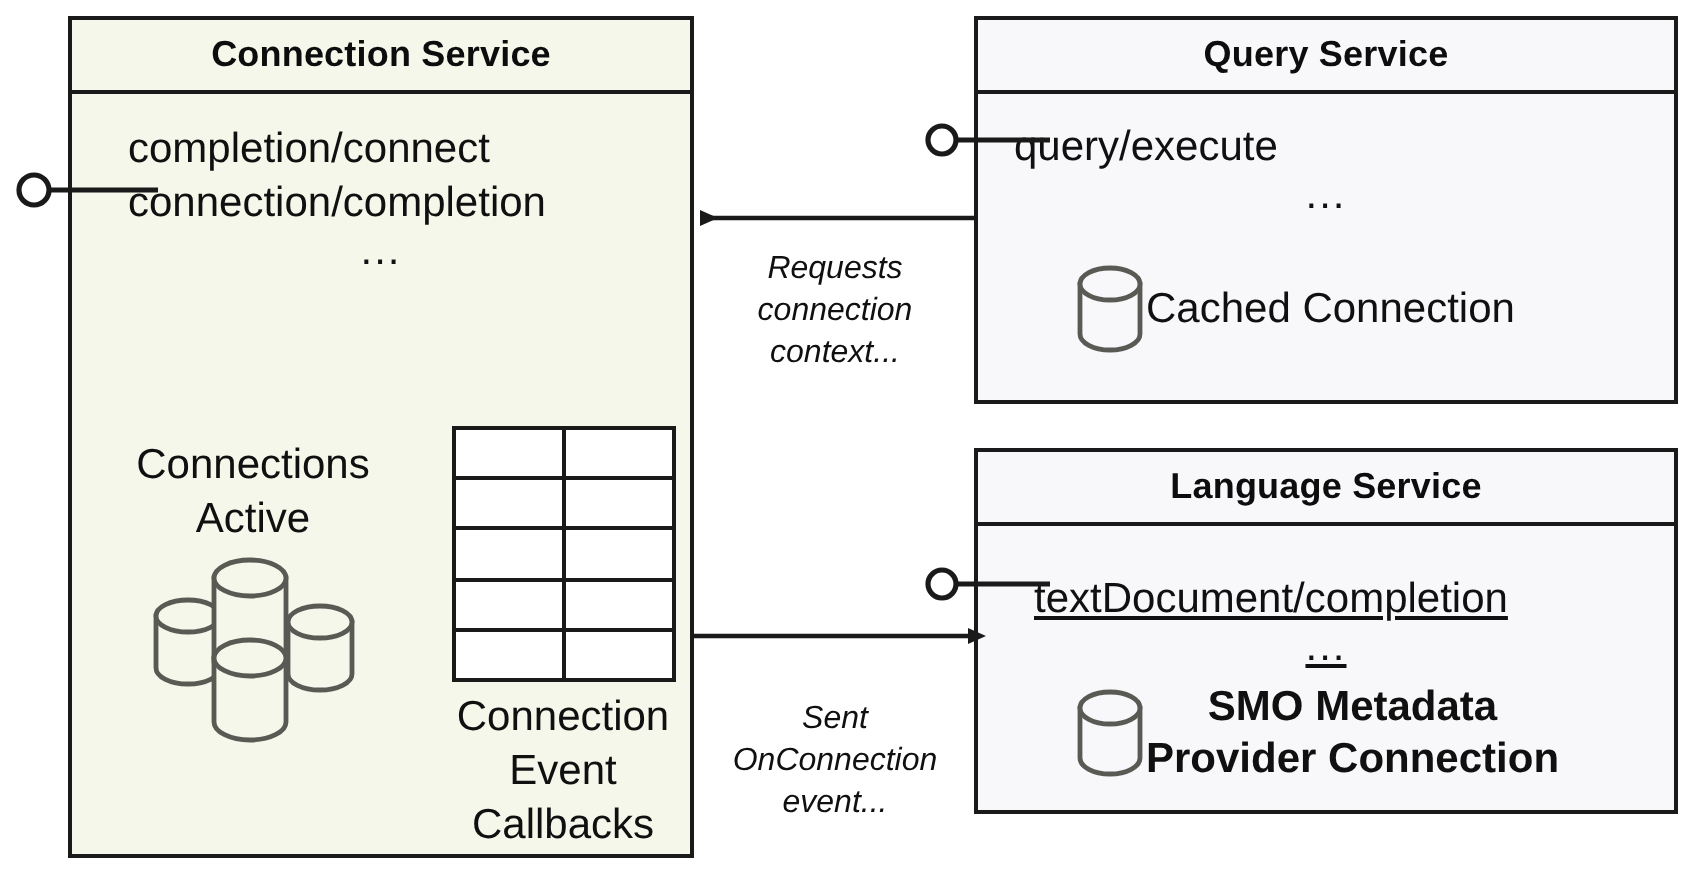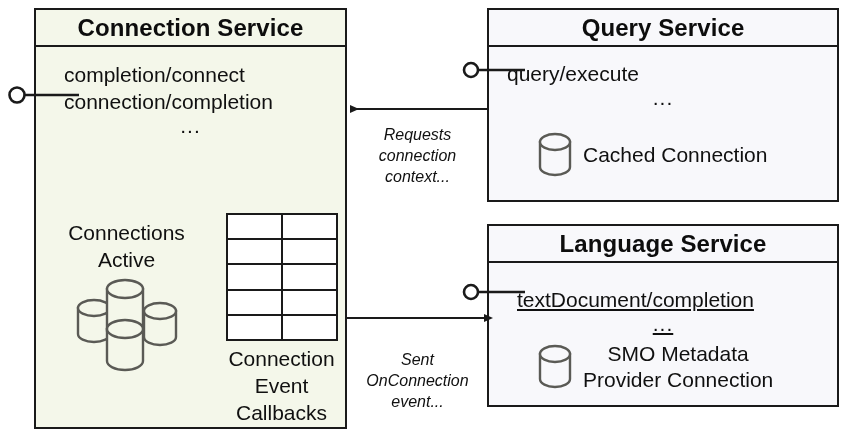--- a/index.html
+++ b/index.html
@@ -47,21 +47,21 @@
 
   .box-header {
     box-sizing: border-box;
     height: 37px;
     flex: 0 0 37px;
     border-bottom: 2px solid #1a1a1a;
     display: flex;
     align-items: center;
     justify-content: center;
     font-weight: bold;
-    font-size: 24px;
+    font-size: 18px;
     color: #0d0d0d;
     letter-spacing: 0.1px;
   }
   .box-body {
     flex: 1 1 auto;
     position: relative;
   }
 
   
   .op-list {
@@ -81,21 +81,20 @@
   .box-connection .op-list { top: 14px; }
   .box-query .op-list { top: 13px; }
   .box-language .op-list { top: 23px; text-decoration: underline; }
   .box-connection .op-line { text-align: left; padding-left: 28px; }
 
   
   .artifact-row {
     position: absolute;
     display: flex;
     align-items: center;
-    gap: 10px;
   }
   .artifact-label {
     font-size: 21px;
     line-height: 26px;
     color: #101010;
     text-align: center;
     white-space: pre-line;
   }
 
   
@@ -248,21 +247,21 @@
 
   <div class="component-box box-language">
     <div class="box-header">Language Service</div>
     <div class="box-body">
 
       <div class="op-list">
         <div class="op-line" style="text-align:left;padding-left:28px;">textDocument/completion</div>
         <div class="op-ellipsis">...</div>
       </div>
 
-      <div class="artifact-row" style="left:48px; top:78px;">
+      <div class="artifact-row" style="left:48px; top:78px;font-weight:bold;">
         <svg width="36" height="48" viewBox="0 0 36 48">
           <g fill="#f8f8fb" stroke="#5a5a55" stroke-width="2.4">
             <path d="M3,11 v25 a15,8 0 0 0 30,0 v-25 z"></path>
             <ellipse cx="18" cy="11" rx="15" ry="8"></ellipse>
           </g>
         </svg>
         <span class="artifact-label">SMO Metadata
 Provider Connection</span>
       </div>
 

